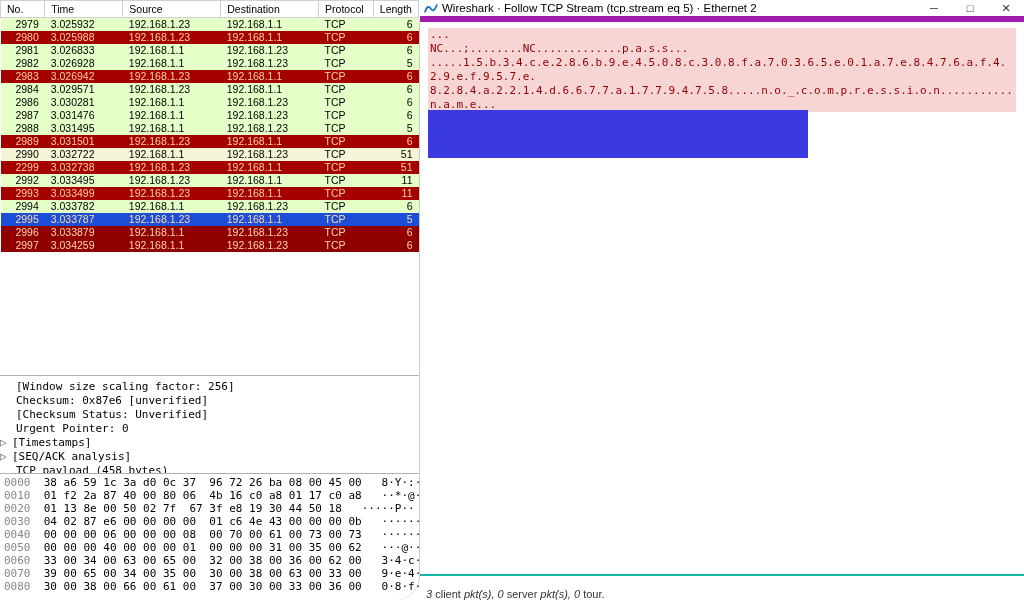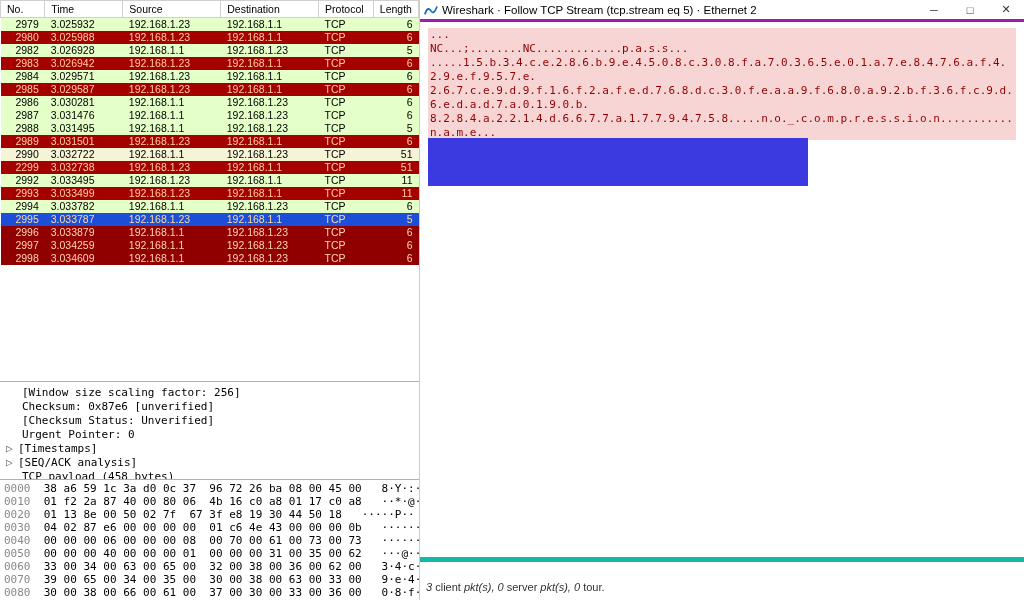--- a/index.html
+++ b/index.html
@@ -11,20 +11,21 @@
     height: 600px;
     overflow: hidden;
     display: flex;
   }
   .left-pane {
     width: 420px;
     display: flex;
     flex-direction: column;
     border-right: 1px solid #ccc;
     height: 600px;
+    border-radius: 24px;
   }
   .packet-list {
     flex: 0 0 auto;
     overflow: hidden;
   }
   .packet-list table {
     width: 100%;
     border-collapse: collapse;
     font-family: "Segoe UI", sans-serif;
     font-size: 10.5px;
@@ -53,21 +54,21 @@
   .col-time { width: 80px; }
   .col-src  { width: 100px; }
   .col-dst  { width: 100px; }
   .col-proto{ width: 55px; }
   .col-len  { width: 32px; text-align: right; }
 
   .details-pane {
     border-top: 1px solid #b0b0b0;
     font-family: Consolas, monospace;
     font-size: 11px;
-    padding: 4px 6px 4px 22px;
+    padding: 4px 6px 4px 16px;
     line-height: 14px;
     height: 98px;
     overflow: hidden;
   }
   .details-pane .exp {
     margin-left: -16px;
   }
   .details-pane .tri {
     display: inline-block;
     width: 12px;
@@ -91,21 +92,21 @@
   .right-pane {
     flex: 1;
     display: flex;
     flex-direction: column;
     height: 600px;
   }
   .titlebar {
     height: 22px;
     display: flex;
     align-items: center;
-    border-bottom: 3px solid #a21caf;
+    border-bottom: 6px solid #a21caf;
     padding-left: 4px;
     background: #fff;
   }
   .titlebar .app-icon {
     width: 14px;
     height: 14px;
     margin-right: 4px;
   }
   .titlebar .title-text {
     flex: 1;
@@ -137,22 +138,22 @@
     padding: 0 2px;
     display: block;
   }
   .sel-block {
     background: #3a3ae0;
     height: 48px;
     width: 380px;
     margin-top: -2px;
   }
   .status-bar {
-    border-top: 5px solid #14b8a6;
-    padding: 19px 6px;
+    border-top: 2px solid #14b8a6;
+    padding: 12px 6px;
     font-size: 11px;
     color: #333;
     height: 18px;
     font-style: italic;
   }
   .status-bar em { font-style: italic; }
   .status-bar .n { font-style: normal; }
 </style>
 </head>
 <body>
@@ -182,46 +183,46 @@
           </tr>
           <tr class="row-red-dark">
             <td class="col-no">2980</td>
             <td class="col-time">3.025988</td>
             <td class="col-src">192.168.1.23</td>
             <td class="col-dst">192.168.1.1</td>
             <td class="col-proto">TCP</td>
             <td class="col-len">6</td>
           </tr>
           <tr class="row-green-light">
+            <td class="col-no">2981</td>
+            <td class="col-time">3.026833</td>
+            <td class="col-src">192.168.1.1</td>
+            <td class="col-dst">192.168.1.23</td>
+            <td class="col-proto">TCP</td>
+            <td class="col-len">6</td>
+          </tr>
+          <tr class="row-green-light">
             <td class="col-no">2982</td>
             <td class="col-time">3.026928</td>
             <td class="col-src">192.168.1.1</td>
             <td class="col-dst">192.168.1.23</td>
             <td class="col-proto">TCP</td>
             <td class="col-len">5</td>
           </tr>
           <tr class="row-red-dark">
             <td class="col-no">2983</td>
             <td class="col-time">3.026942</td>
             <td class="col-src">192.168.1.23</td>
             <td class="col-dst">192.168.1.1</td>
             <td class="col-proto">TCP</td>
             <td class="col-len">6</td>
           </tr>
           <tr class="row-green-light">
             <td class="col-no">2984</td>
             <td class="col-time">3.029571</td>
-            <td class="col-src">192.168.1.23</td>
-            <td class="col-dst">192.168.1.1</td>
-            <td class="col-proto">TCP</td>
-            <td class="col-len">6</td>
-          </tr>
-          <tr class="row-red-dark">
-            <td class="col-no">2985</td>
-            <td class="col-time">3.029587</td>
             <td class="col-src">192.168.1.23</td>
             <td class="col-dst">192.168.1.1</td>
             <td class="col-proto">TCP</td>
             <td class="col-len">6</td>
           </tr>
           <tr class="row-green-light">
             <td class="col-no">2986</td>
             <td class="col-time">3.030281</td>
             <td class="col-src">192.168.1.1</td>
             <td class="col-dst">192.168.1.23</td>
@@ -304,28 +305,20 @@
             <td class="col-no">2996</td>
             <td class="col-time">3.033879</td>
             <td class="col-src">192.168.1.1</td>
             <td class="col-dst">192.168.1.23</td>
             <td class="col-proto">TCP</td>
             <td class="col-len">6</td>
           </tr>
           <tr class="row-red-deep">
             <td class="col-no">2997</td>
             <td class="col-time">3.034259</td>
-            <td class="col-src">192.168.1.1</td>
-            <td class="col-dst">192.168.1.23</td>
-            <td class="col-proto">TCP</td>
-            <td class="col-len">6</td>
-          </tr>
-          <tr class="row-red-deep">
-            <td class="col-no">2998</td>
-            <td class="col-time">3.034609</td>
             <td class="col-src">192.168.1.1</td>
             <td class="col-dst">192.168.1.23</td>
             <td class="col-proto">TCP</td>
             <td class="col-len">6</td>
           </tr>
         </tbody>
     </table>
   </div>
 
   <div style="flex:1;background:#fff;"></div>
@@ -355,21 +348,20 @@
       <div class="win-btn">─</div>
       <div class="win-btn">□</div>
       <div class="win-btn">✕</div>
     </div>
   </div>
 
   <div class="stream-body">
     <span class="client-text">...</span>
     <span class="client-text">NC...;........NC.............p.a.s.s...</span>
     <span class="client-text">.....1.5.b.3.4.c.e.2.8.6.b.9.e.4.5.0.8.c.3.0.8.f.a.7.0.3.6.5.e.0.1.a.7.e.8.4.7.6.a.f.4.2.9.e.f.9.5.7.e.</span>
-    <span class="client-text">2.6.7.c.e.9.d.9.f.1.6.f.2.a.f.e.d.7.6.8.d.c.3.0.f.e.a.a.9.f.6.8.0.a.9.2.b.f.3.6.f.c.9.d.6.e.d.a.d.7.a.0.1.9.0.b.</span>
     <span class="client-text">8.2.8.4.a.2.2.1.4.d.6.6.7.7.a.1.7.7.9.4.7.5.8.....n.o._.c.o.m.p.r.e.s.s.i.o.n...........n.a.m.e...</span>
     <div class="sel-block"></div>
   </div>
 
   <div class="status-bar">
     <em>3</em><span class="n"> client </span><em>pkt(s),</em>
     <em>0</em><span class="n"> server </span><em>pkt(s),</em>
     <em>0</em><span class="n"> tour.</span>
   </div>
 

